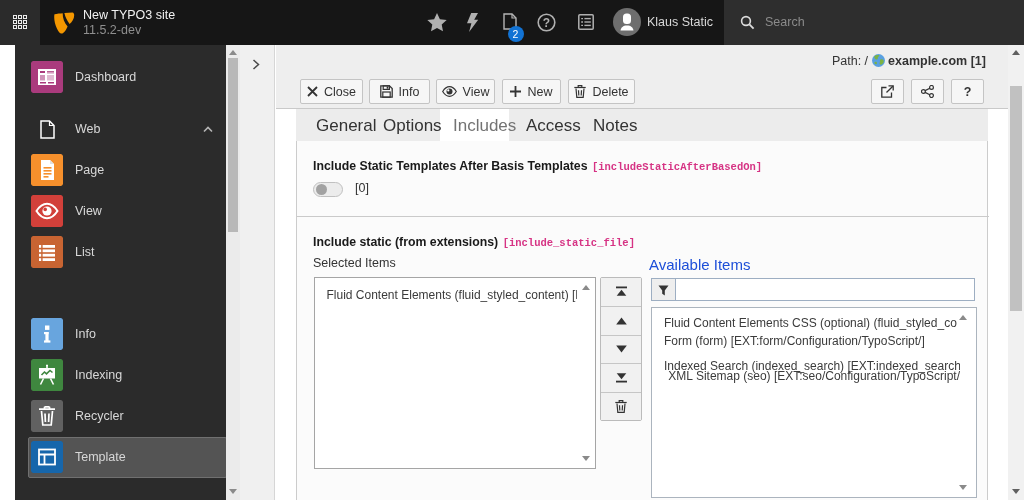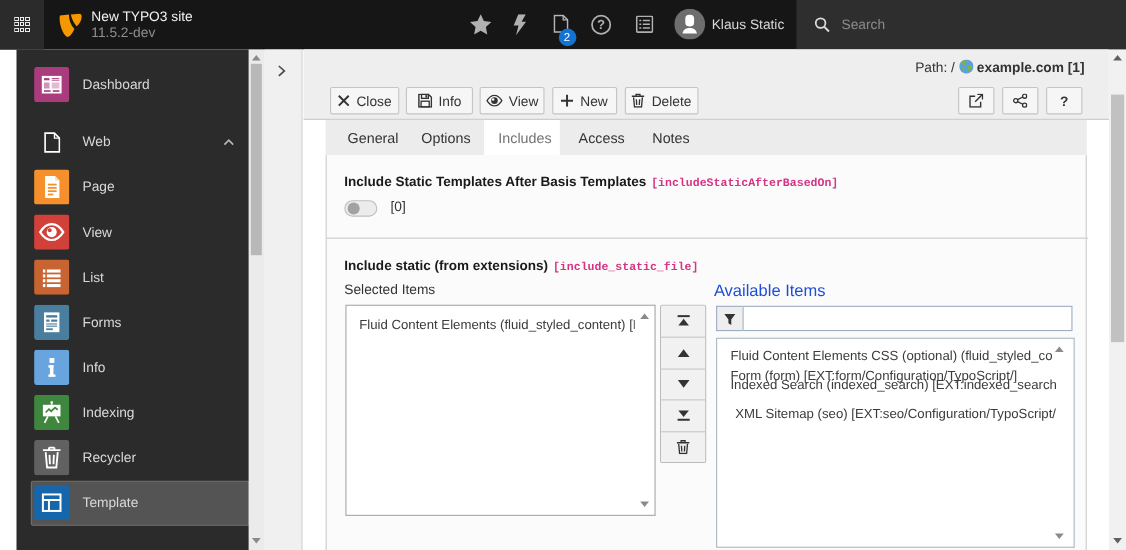--- a/index.html
+++ b/index.html
@@ -34,21 +34,21 @@
 
 
 #content { position:absolute; left:276px; top:45px; width:732px; height:455px; background:#fff; }
 #docheader { position:absolute; left:0; top:0; width:732px; height:64px; background:#eeeeee; border-bottom:1px solid #c9c9c9; }
 #pathline { position:absolute; right:22px; top:9px; font-size:12.5px; color:#333; }
 .btn { position:absolute; top:34px; height:25px; background:#f6f6f6; border:1px solid #c4c4c4;
   border-radius:2px; font-size:12.5px; color:#333; display:flex; align-items:center; justify-content:center; gap:6px; }
 
 
 .tabband { position:absolute; top:64px; height:32px; background:#ececec; }
-.tab { position:absolute; top:67px; height:28px; line-height:28px; font-size:13px; color:#333; z-index:2; }
+.tab { position:absolute; top:67px; height:28px; line-height:28px; font-size:17px; color:#333; z-index:2; }
 
 
 #panel { position:absolute; left:20px; top:96px; width:692px; height:420px; background:#fbfbfb;
   border-left:1px solid #ccc; border-right:1px solid #ccc; }
 .seclabel { font-weight:bold; font-size:12.3px; color:#1a1a1a; }
 .codetag { font-family:"Liberation Mono", monospace; font-size:10.5px; color:#d63384; font-weight:bold; }
 #divider { position:absolute; left:0; top:74.5px; width:692px; height:1px; background:#cacaca; }
 
 
 #toggle { position:absolute; left:16px; top:41px; width:30px; height:15px; background:#ececec;
@@ -198,35 +198,20 @@
           <rect x="11.6" y="13.4" width="12.4" height="2.8"></rect>
         <rect x="8" y="17.8" width="2.2" height="2.8"></rect>
           <rect x="11.6" y="17.8" width="12.4" height="2.8"></rect>
         <rect x="8" y="22.2" width="2.2" height="2.8"></rect>
           <rect x="11.6" y="22.2" width="12.4" height="2.8"></rect>
       </g>
     </svg>
     <span class="mtxt">List</span>
   </div>
 
-  <div class="mrow" style="top:228px;">
-    <svg class="mtile" width="32" height="32" viewBox="0 0 32 32">
-      <rect width="32" height="32" rx="2" fill="#4a7e9e"></rect>
-      <rect x="9" y="7" width="14" height="18" fill="#fff"></rect>
-      <g fill="#4a7e9e">
-        <rect x="11" y="9.5" width="10" height="2.2"></rect>
-        <rect x="11" y="13.5" width="3" height="2"></rect>
-          <rect x="15.5" y="13.5" width="5.5" height="2"></rect>
-        <rect x="11" y="17" width="10" height="1"></rect>
-          <rect x="11" y="19" width="10" height="1"></rect>
-        <rect x="11" y="21.5" width="6" height="1.6"></rect>
-      </g>
-    </svg>
-    <span class="mtxt">Forms</span>
-  </div>
 
   <div class="mrow" style="top:269px;">
     <svg class="mtile" width="32" height="32" viewBox="0 0 32 32">
       <rect width="32" height="32" rx="2" fill="#68a5de"></rect>
       <g fill="#fff">
         <rect x="14" y="7.5" width="4.4" height="4.4"></rect>
         <rect x="13" y="14" width="4.6" height="2.2"></rect>
         <rect x="14.4" y="14" width="3.2" height="9"></rect>
         <rect x="13" y="22.4" width="6.4" height="2.2"></rect>
       </g>
@@ -429,19 +414,19 @@
     <div style="position:absolute;left:353.6px;top:137px;width:24px;height:23px;background:#eee;border:1px solid #9daec2;border-right:none;">
       <svg style="position:absolute;left:6px;top:6px;" width="11" height="11" viewBox="0 0 11 11">
           <path fill="#333" d="M0.5 0.5 L10.5 0.5 L6.8 5.5 L6.8 10.5 L4.2 8.8 L4.2 5.5 Z"></path>
         </svg>
     </div>
     <div style="position:absolute;left:377.6px;top:137px;width:300px;height:23px;background:#fff;border:1px solid #9daec2;"></div>
 
     <div class="listbox" style="left:354px;top:166px;width:326px;height:191px;border-color:#abb4be;">
       <div class="opt" style="position:absolute;left:12px;top:7px;width:296px;">Fluid Content Elements CSS (optional) (fluid_styled_co</div>
       <div class="opt" style="position:absolute;left:12px;top:24.6px;width:296px;">Form (form) [EXT:form/Configuration/TypoScript/]</div>
-      <div class="opt" style="position:absolute;left:12px;top:34px;width:296px;">Indexed Search (indexed_search) [EXT:indexed_search</div>
+      <div class="opt" style="position:absolute;left:12px;top:50px;width:296px;">Indexed Search (indexed_search) [EXT:indexed_search</div>
       <div class="opt" style="position:absolute;left:12px;top:59.8px;width:296px;text-align:right;">XML Sitemap (seo) [EXT:seo/Configuration/TypoScript/</div>
       <div class="tri-up" style="position:absolute;right:9px;top:7px;"></div>
       <div class="tri-dn" style="position:absolute;right:9px;bottom:7px;"></div>
     </div>
   </div>
 </div>
 
 </body></html>

